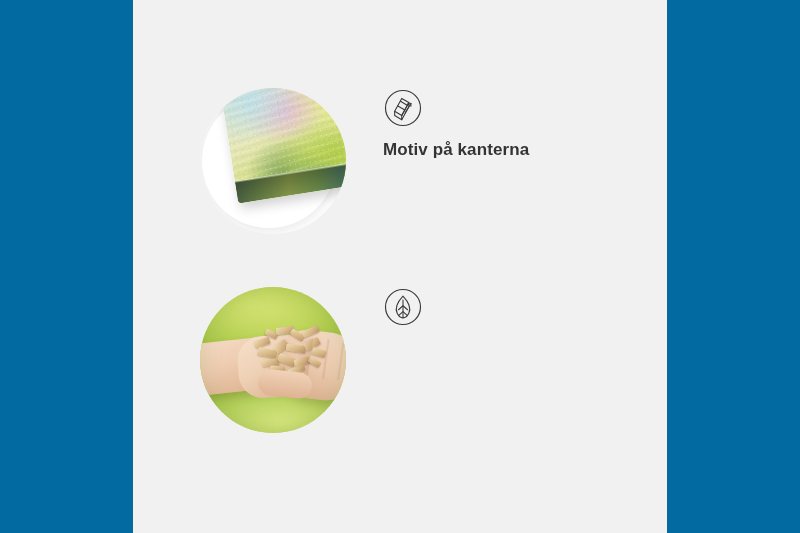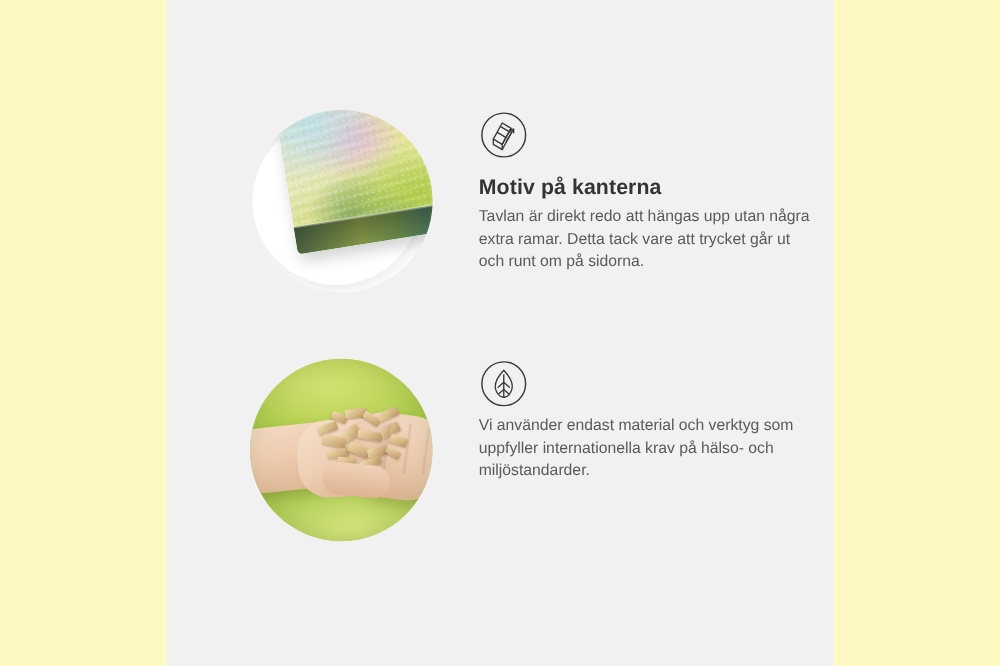--- a/index.html
+++ b/index.html
@@ -11,21 +11,21 @@
     height: 533px;
     background: #ffffff;
     font-family: "Liberation Sans", sans-serif;
     overflow: hidden;
   }
 
   .page {
     position: relative;
     width: 800px;
     height: 533px;
-    background: #fef9c3;
+    background: #0369a1;
   }
 
   
   .canvas-panel {
     position: absolute;
     left: 133px;
     top: 0;
     width: 534px;
     height: 533px;
     background: #f1f1f1;
@@ -299,21 +299,20 @@
             <path d="M14 28 L22.5 12.5 L31 17.5 L22.5 33 Z"></path>
             <path d="M14 28 L14 33 L22.5 38 L22.5 33"></path>
             <path d="M22.5 33 L31 17.5 L31 22.5 L22.5 38"></path>
             <path d="M17.8 21.5 L26.3 26.5"></path>
             <path d="M21 16 L29.5 21"></path>
             <path d="M26.5 30 L33.5 18.5"></path>
             <path d="M33.5 18.5 L30.2 19.2 M33.5 18.5 L33.4 22"></path>
           </g>
         </svg>
         <h3 class="feature-title">Motiv på kanterna</h3>
-        <p class="feature-body">Tavlan är direkt redo att hängas upp utan några extra ramar. Detta tack vare att trycket går ut och runt om på sidorna.</p>
       </div>
     </div>
 
     <div class="feature feature-2">
 
       <div class="photo-circle photo-woodchips">
         <div class="wc-blur-top"></div>
         <div class="wc-blur-bottom"></div>
         <div class="wc-arm"></div>
         <div class="wc-hand-left"></div>
@@ -344,18 +343,17 @@
       <div class="feature-text">
         <svg class="feature-icon" viewBox="0 0 48 48">
           <circle cx="24" cy="24" r="21" fill="none" stroke="#3a3a3a" stroke-width="1.4"></circle>
           <g fill="none" stroke="#3a3a3a" stroke-width="1.3" stroke-linejoin="round" stroke-linecap="round">
             <path d="M24 11 C31.5 19 33.5 26.5 31 31.5 C29 35.5 25.8 37 24 37 C22.2 37 19 35.5 17 31.5 C14.5 26.5 16.5 19 24 11 Z"></path>
             <path d="M24 15.5 L24 37"></path>
             <path d="M24 22.5 L18.6 27.3 M24 22.5 L29.4 27.3"></path>
             <path d="M24 29.5 L19.3 33.7 M24 29.5 L28.7 33.7"></path>
           </g>
         </svg>
-        <p class="feature-body">Vi använder endast material och verktyg som uppfyller internationella krav på hälso- och miljöstandarder.</p>
       </div>
     </div>
 
   </div>
 </div>
 
 </body></html>

